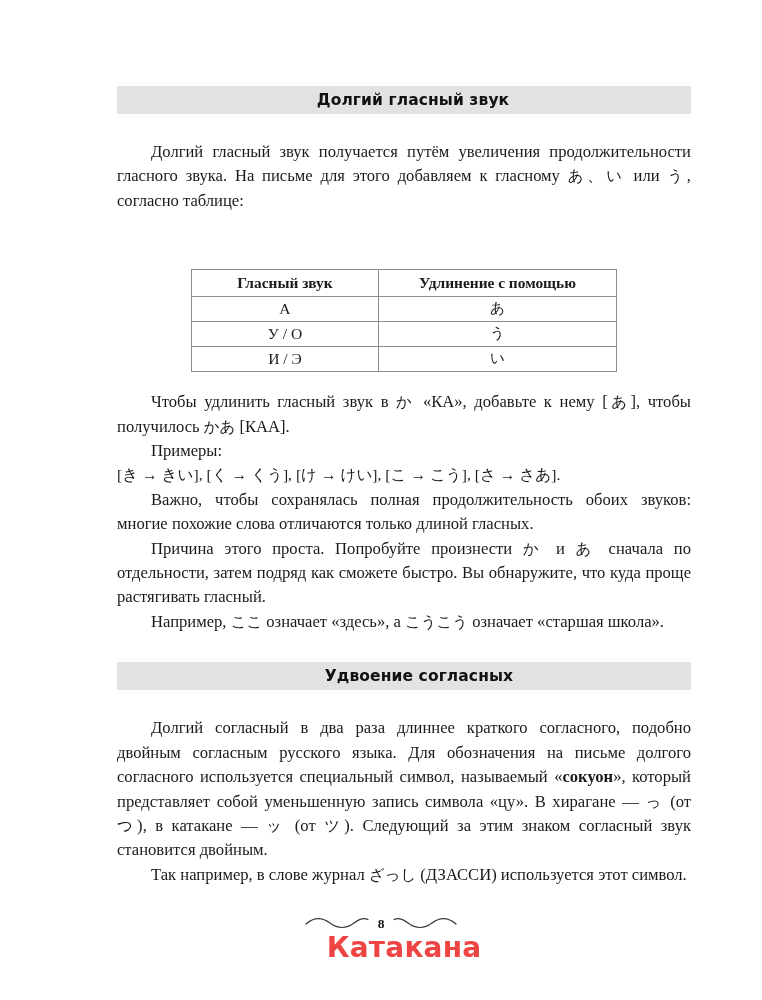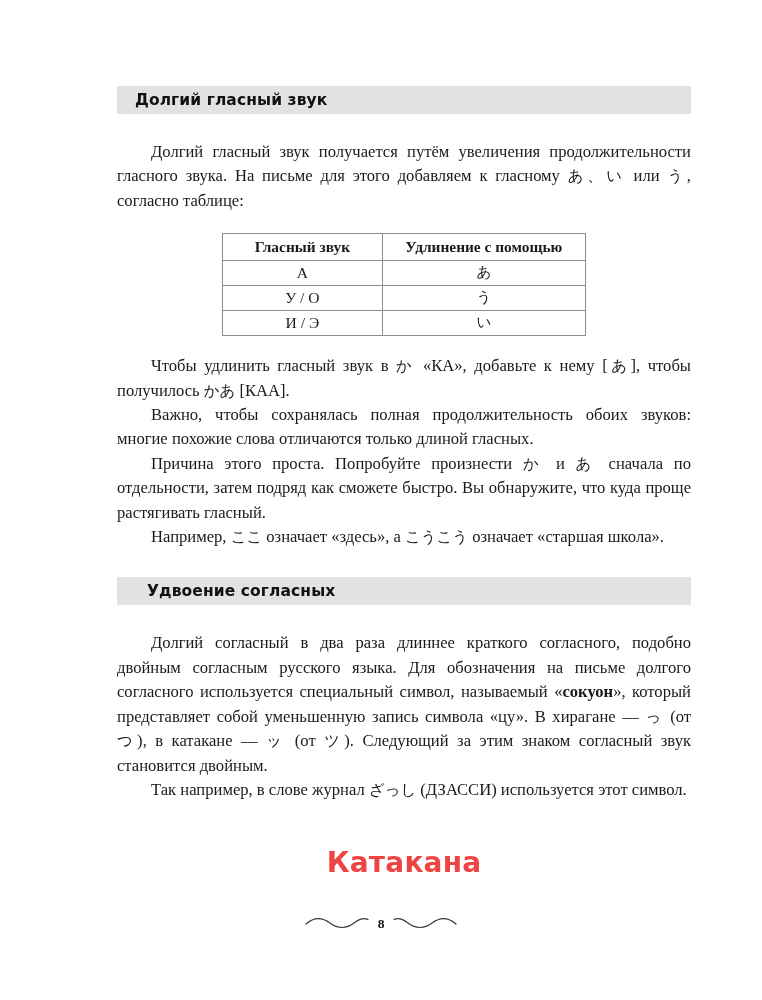--- a/index.html
+++ b/index.html
@@ -32,20 +32,21 @@
     top: 86px;
     width: 574px;
   }
 
   
   .section-bar {
     background: #e2e2e2;
     height: 28px;
     line-height: 28px;
     margin-bottom: 26px;
+    text-align: center;
   }
   .section-bar .section-title {
     display: block;
     padding-left: 18px;
     font-family: "DejaVu Sans", "Liberation Sans", sans-serif;
     font-weight: bold;
     font-size: 15.5px;
     letter-spacing: 0.1px;
     color: #111111;
   }
@@ -70,23 +71,24 @@
   }
 
   
   .tbl-wrap {
     margin: 20px 0 18px 0;
     display: flex;
     justify-content: center;
   }
   table.vowel-table {
     border-collapse: collapse;
-    width: 364px;
+    width: 426px;
     border: 1.6px solid #2b2b2b;
     table-layout: fixed;
+    margin-top: 36px;
   }
   table.vowel-table td,
   table.vowel-table th {
     border: 1px solid #8d8d8d;
     text-align: center;
     font-size: 15.6px;
     height: 21px;
     padding: 1px 0 2px 0;
     font-family: "Liberation Serif", "DejaVu Serif", serif;
   }
@@ -169,21 +171,23 @@
           <tr>
             <td>И / Э</td>
             <td class="jp-cell">い</td>
           </tr>
         </tbody>
       </table>
     </div>
 
     <p class="body"><span>Чтобы удлинить гласный звук в </span><span class="jp">か</span><span> «КА», добавьте к нему [</span><span class="jp">あ</span><span>], чтобы получилось </span><span class="jp">かあ</span><span> [КАА].</span></p>
 
-
+    <p class="body">Примеры:</p>
+
+    <p class="body no-indent jp" style="font-size:15.6px;">[き → きい], [く → くう], [け → けい], [こ → こう], [さ → さあ].</p>
 
     <p class="body">Важно, чтобы сохранялась полная продолжительность обоих звуков: многие похожие слова отличаются только длиной гласных.</p>
 
     <p class="body"><span>Причина этого проста. Попробуйте произнести </span><span class="jp">か</span><span> и </span><span class="jp">あ</span><span> сначала по отдельности, затем подряд как сможете быстро. Вы обнаружите, что куда проще растягивать гласный.</span></p>
 
     <p class="body"><span>Например, </span><span class="jp">ここ</span><span> означает «здесь», а </span><span class="jp">こうこう</span><span> означает «старшая школа».</span></p>
 
     <div class="section-bar" style="margin-top:28px;padding-left:12px;">
       <span class="section-title">Удвоение согласных</span>
     </div>

